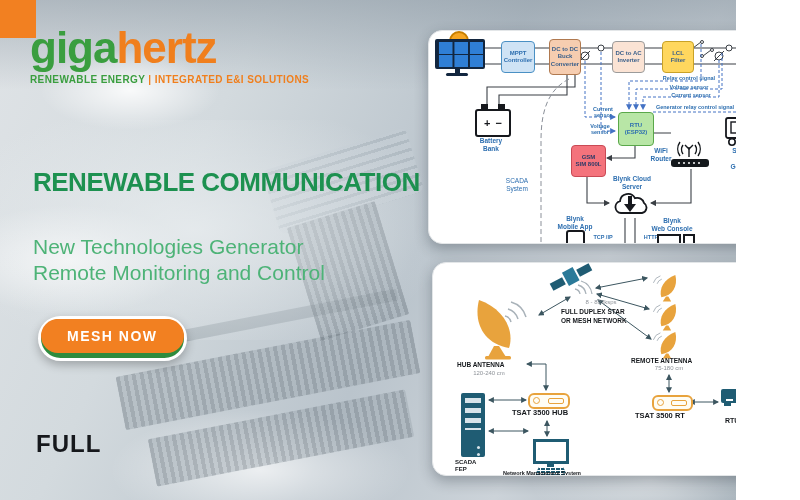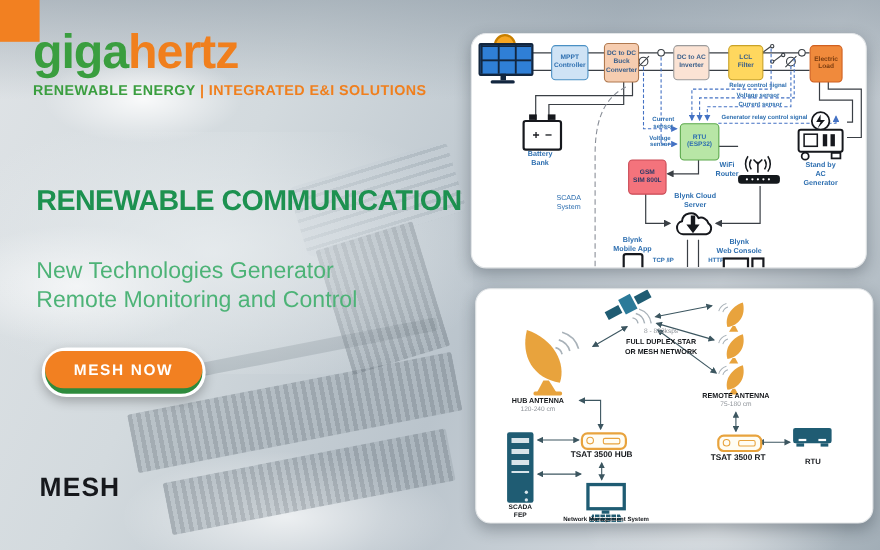--- a/index.html
+++ b/index.html
@@ -1,36 +1,36 @@
 <!DOCTYPE html>
 <html><head>
 <meta charset="utf-8">
 <style>
   html,body{margin:0;padding:0;}
   body{width:800px;height:500px;overflow:hidden;font-family:"Liberation Sans",sans-serif;position:relative;}
-  .stage{position:absolute;inset:0;width:800px;height:500px;overflow:hidden;
+  .stage{position:absolute;inset:0;width:736px;height:500px;overflow:hidden;
     background:linear-gradient(115deg,#dfe3e6 0%,#d3dade 28%,#bac4cc 55%,#ccd3d9 75%,#a2aeb7 100%);}
   .abs{position:absolute;}
   
   .bg-top{position:absolute;left:0;top:0;right:0;height:90px;background:linear-gradient(180deg,#8a97a2,rgba(138,151,162,0));opacity:.55;}
   .clouds{position:absolute;inset:0;background-image:
     radial-gradient(90px 40px at 130px 90px,rgba(255,255,255,.85),rgba(255,255,255,0)),
     radial-gradient(120px 55px at 70px 260px,rgba(255,255,255,.8),rgba(255,255,255,0)),
     radial-gradient(150px 60px at 260px 470px,rgba(255,255,255,.7),rgba(255,255,255,0)),
     radial-gradient(120px 50px at 650px 480px,rgba(255,255,255,.5),rgba(255,255,255,0));}
   .iss-bar{position:absolute;transform:rotate(-11deg);background:repeating-linear-gradient(90deg,#66717a 0 4px,#98a3ab 4px 8px);opacity:.42;border-radius:2px;}
   .iss-truss{position:absolute;transform:rotate(-11deg);background:#95a0a8;opacity:.55;border-radius:2px;}
   .iss-module{position:absolute;transform:rotate(-17deg);background:repeating-linear-gradient(0deg,#c3ccd3 0 6px,#aab5bd 6px 9px);opacity:.7;border-radius:6px;}
   .soft{position:absolute;left:0;top:120px;width:430px;height:220px;background:radial-gradient(60% 60% at 45% 50%,rgba(235,239,241,.75),rgba(235,239,241,0));}
   .corner{position:absolute;left:0;top:0;width:36px;height:38px;background:#F28021;}
   
   .logo{position:absolute;left:30px;top:26px;}
   .logo-word{font-size:44px;font-weight:800;letter-spacing:-1px;line-height:1;}
   .lg-green{color:#3a9e3f;} .lg-orange{color:#f07f1d;}
-  .tagline{margin-top:4px;font-size:13px;font-weight:bold;letter-spacing:.4px;}
+  .tagline{margin-top:4px;font-size:10px;font-weight:bold;letter-spacing:.4px;}
   .tg-green{color:#3a9e3f;} .tg-orange{color:#f07f1d;}
   
   .title{position:absolute;left:33px;top:168px;font-size:26px;font-weight:800;letter-spacing:-.5px;line-height:1.15;color:#1d9150;}
   .subtitle{position:absolute;left:33px;top:234px;font-size:21px;color:#4db377;line-height:1.25;}
   .cta{position:absolute;left:38px;top:316px;background:#2e8b3d;border:3px solid #fff;border-radius:999px;padding:0 0 5px;box-shadow:0 4px 10px rgba(0,0,0,.25);cursor:pointer;display:inline-block;}
   .cta-inner{display:block;background:#F28021;border-radius:999px;padding:9px 26px;color:#fff;font-weight:bold;font-size:14px;letter-spacing:1.5px;}
   .blog{position:absolute;left:36px;top:430px;font-size:24px;font-weight:900;letter-spacing:1px;color:#16181c;}
   
   .card{position:absolute;background:#fff;border:1px solid #e3e6e8;border-radius:14px;box-shadow:0 5px 14px rgba(20,30,40,.30);overflow:hidden;}
   .card1{left:428px;top:30px;width:358px;height:212px;}
@@ -43,21 +43,21 @@
   .panel{position:absolute;left:6px;top:8px;width:46px;height:26px;border:2px solid #12263f;border-radius:2px;
     background:#2f7fd6;background-image:linear-gradient(#12263f 1.5px,transparent 1.5px),linear-gradient(90deg,#12263f 1.5px,transparent 1.5px);background-size:15.5px 13px;}
   .sun{position:absolute;left:20px;top:0;width:16px;height:16px;border-radius:50%;background:#f6a623;border:2px solid #c77f00;}
   .pstand{position:absolute;left:26px;top:36px;width:5px;height:6px;background:#12263f;}
   .pbase{position:absolute;left:17px;top:42px;width:22px;height:3px;background:#12263f;border-radius:2px;}
   .battery{position:absolute;left:46px;top:78px;width:32px;height:24px;background:#fff;border:2.5px solid #16181d;border-radius:3px;display:flex;align-items:center;justify-content:center;gap:5px;font-weight:900;font-size:11px;color:#16181d;}
   .term{position:absolute;top:-7px;width:7px;height:5px;background:#16181d;}
   .routerbar{position:absolute;left:242px;top:128px;width:38px;height:8px;background:#14181c;border-radius:3px;}
   .dot{position:absolute;left:7px;top:3px;width:2px;height:2px;background:#fff;border-radius:50%;box-shadow:5px 0 #fff,10px 0 #fff,15px 0 #fff,20px 0 #fff;}
   
-  .d2lbl{position:absolute;color:#15181c;font-weight:bold;text-align:center;line-height:1.2;white-space:pre-line;}
+  .d2lbl{position:absolute;color:#15181c;font-weight:bold;text-align:left;line-height:1.2;white-space:pre-line;}
   .d2gray{position:absolute;color:#8d9298;text-align:center;line-height:1.2;}
   .modem{position:absolute;height:12px;border:2px solid #E8A33D;border-radius:6px;background:#fffdf4;}
   .modem .mcirc{position:absolute;left:3px;top:2px;width:5px;height:5px;border:1.5px solid #E8A33D;border-radius:50%;}
   .modem .mslot{position:absolute;right:4px;top:3px;width:14px;height:4px;border:1px solid #E8A33D;border-radius:2px;}
   .server{position:absolute;left:28px;top:130px;width:24px;height:64px;background:#1F5C73;border-radius:2px;}
   .slots{position:absolute;left:4px;top:5px;right:4px;height:32px;background:repeating-linear-gradient(#d8e4ea 0 5px,transparent 5px 10px);}
   .sdots{position:absolute;right:5px;bottom:8px;width:3px;height:3px;background:#d8e4ea;border-radius:50%;box-shadow:0 7px #d8e4ea,-7px 14px 0 0 transparent;}
   .screen{position:absolute;left:0;top:0;width:30px;height:19px;border:3px solid #1F5C73;background:#fff;}
   .mneck{position:absolute;left:14px;top:25px;width:7px;height:3px;background:#1F5C73;}
   .mkeys{position:absolute;left:2px;top:28px;width:32px;height:8px;background:#1F5C73;clip-path:polygon(12% 0,88% 0,100% 100%,0 100%);
@@ -92,21 +92,21 @@
   <div class="title">
     <div>RENEWABLE COMMUNICATION</div>
   </div>
   <div class="subtitle">
     <div>New Technologies Generator</div>
     <div>Remote Monitoring and Control</div>
   </div>
   <div class="cta">
     <span class="cta-inner">MESH NOW</span>
   </div>
-  <div class="blog">MESH</div>
+  <div class="blog">FULL</div>
 
   <div class="card card1">
     <svg class="layer" viewBox="0 0 358 212">
       <defs>
         <marker id="m1" viewBox="0 0 8 8" refX="6.5" refY="4" markerWidth="6" markerHeight="6" orient="auto-start-reverse">
             <path d="M0,0L8,4L0,8Z" fill="#3a3f45"></path>
           </marker>
         <marker id="m2" viewBox="0 0 8 8" refX="6.5" refY="4" markerWidth="6" markerHeight="6" orient="auto-start-reverse">
             <path d="M0,0L8,4L0,8Z" fill="#4472C4"></path>
           </marker>

